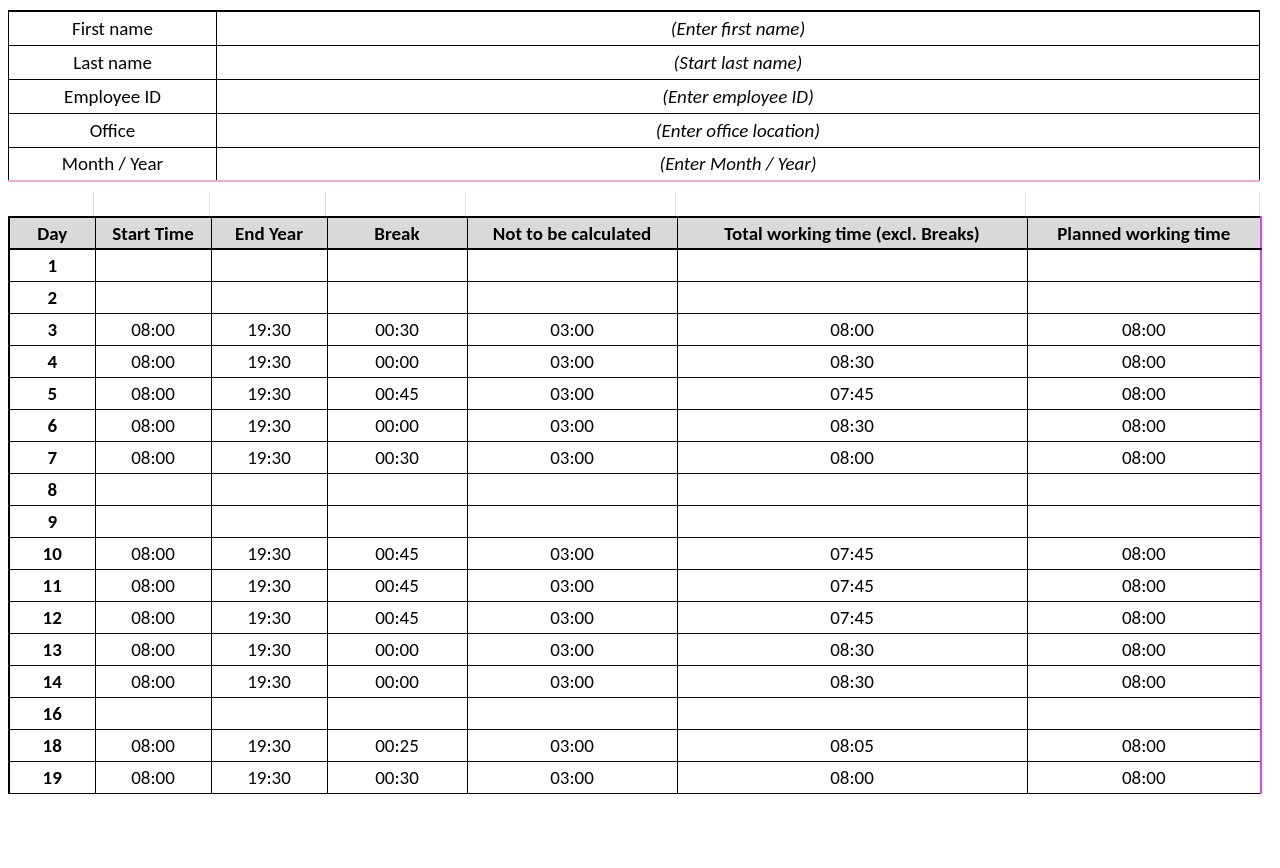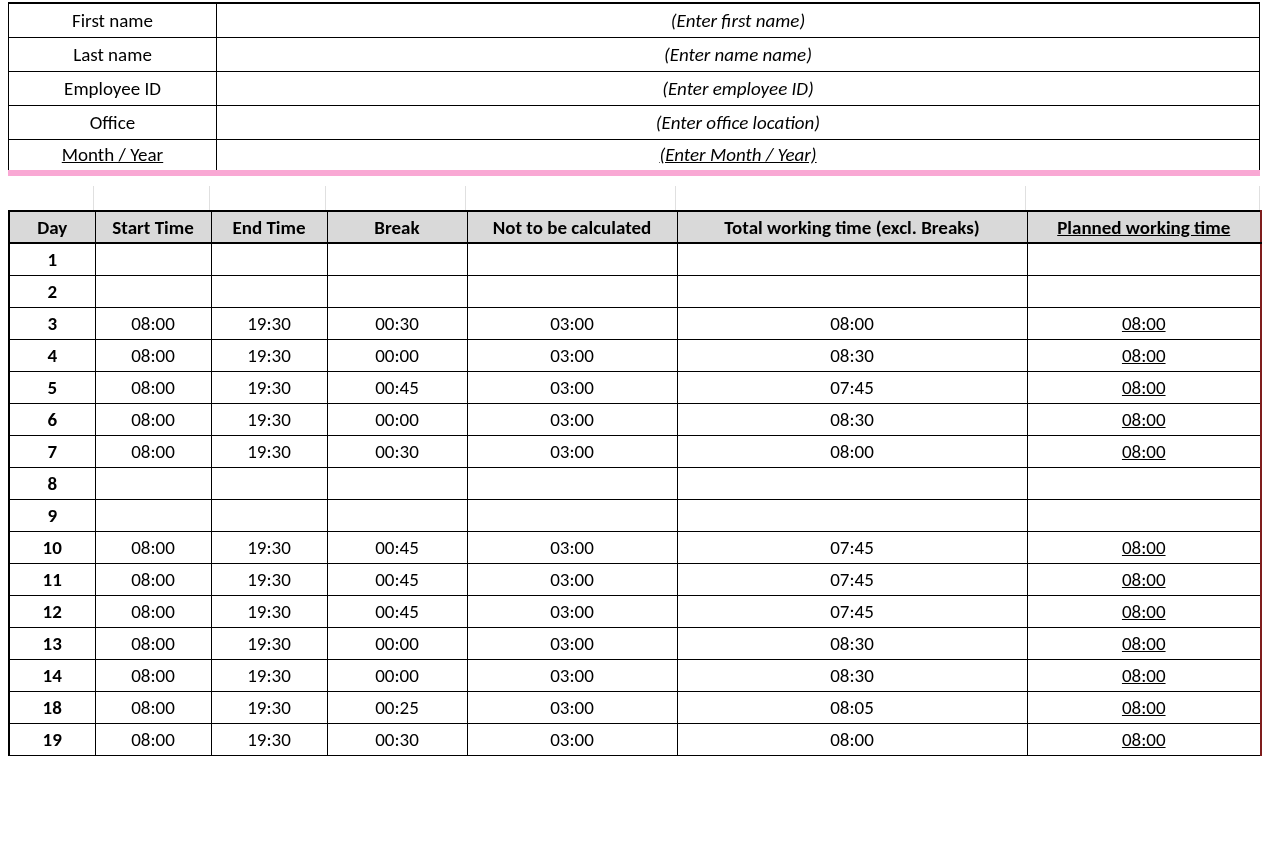--- a/index.html
+++ b/index.html
@@ -6,21 +6,21 @@
   html, body {
     margin: 0;
     padding: 0;
     background: #ffffff;
     font-family: Calibri, "Segoe UI", Arial, sans-serif;
     font-size: 19px;
     color: #000;
   }
   .sheet {
     width: 1280px;
-    padding: 2px 8px 4px 8px;
+    padding: 10px 8px 4px 8px;
   }
 
   
   table.info {
     border-collapse: collapse;
     width: 1252px;
     margin-bottom: 10px;
   }
   table.info td {
     border: 1px solid #000;
@@ -33,21 +33,21 @@
     text-align: center;
     font-weight: 400;
   }
   td.info-value {
     text-align: center;
     font-style: italic;
   }
   
   
   table.info tr:first-child td { border-top: 2px solid #000; }
-  table.info tr:last-child  td { border-bottom: 6px solid #f9a8d4; text-decoration: underline; }
+  table.info tr:last-child  td { border-bottom: 2px solid #f9a8d4; }
   
   td.info-label { border-left: 2px solid #000; border-right: 2px solid #000; }
   td.info-value { border-right: 2px solid #000; margin-left: 28px; }
 
   
   table.spacer {
     border-collapse: collapse;
     width: 1252px;
   }
   table.spacer td {
@@ -81,36 +81,36 @@
   col.c-start   { width: 116px; }
   col.c-end     { width: 116px; }
   col.c-break   { width: 140px; }
   col.c-notcalc { width: 210px; }
   col.c-total   { width: 350px; }
   col.c-planned { width: 234px; }
 
   td.day-cell { font-weight: 700; }
   
   table.timesheet th:first-child, table.timesheet td:first-child { border-left: 2px solid #000; }
-  table.timesheet th:last-child,  table.timesheet td:last-child  { border-right: 2px solid #7f1d1d; text-decoration: underline; }
+  table.timesheet th:last-child,  table.timesheet td:last-child  { border-right: 2px solid #d946ef; }
 </style>
 </head>
 <body>
 
 <div class="sheet">
 
   <table class="info">
     <tbody id="info-body">
         <tr>
           <td class="info-label">First name</td>
           <td class="info-value">(Enter first name)</td>
         </tr>
         <tr>
           <td class="info-label">Last name</td>
-          <td class="info-value">(Enter name name)</td>
+          <td class="info-value">(Start last name)</td>
         </tr>
         <tr>
           <td class="info-label">Employee ID</td>
           <td class="info-value">(Enter employee ID)</td>
         </tr>
         <tr>
           <td class="info-label">Office</td>
           <td class="info-value">(Enter office location)</td>
         </tr>
         <tr>
@@ -150,21 +150,21 @@
         <col class="c-end">
         <col class="c-break">
       <col class="c-notcalc">
         <col class="c-total">
         <col class="c-planned">
     </colgroup>
     <thead>
       <tr>
         <th>Day</th>
         <th>Start Time</th>
-        <th>End Time</th>
+        <th>End Year</th>
         <th>Break</th>
         <th>Not to be calculated</th>
         <th>Total working time (excl. Breaks)</th>
         <th>Planned working time</th>
       </tr>
     </thead>
     <tbody id="timesheet-body">
         <tr>
           <td class="day-cell">1</td>
           <td></td>
@@ -285,20 +285,29 @@
         <tr>
           <td class="day-cell">14</td>
           <td>08:00</td>
           <td>19:30</td>
           <td>00:00</td>
           <td>03:00</td>
           <td>08:30</td>
           <td>08:00</td>
         </tr>
         <tr>
+          <td class="day-cell">16</td>
+          <td></td>
+          <td></td>
+          <td></td>
+          <td></td>
+          <td></td>
+          <td></td>
+        </tr>
+        <tr>
           <td class="day-cell">18</td>
           <td>08:00</td>
           <td>19:30</td>
           <td>00:25</td>
           <td>03:00</td>
           <td>08:05</td>
           <td>08:00</td>
         </tr>
         <tr>
           <td class="day-cell">19</td>

